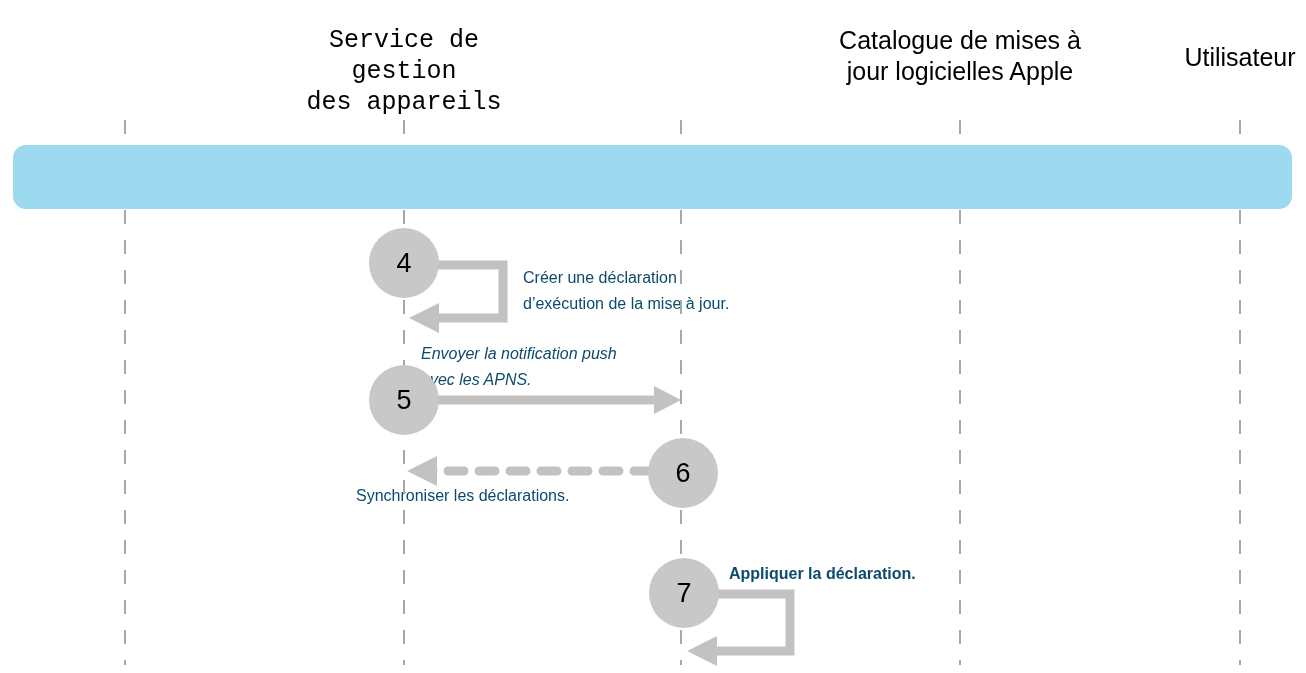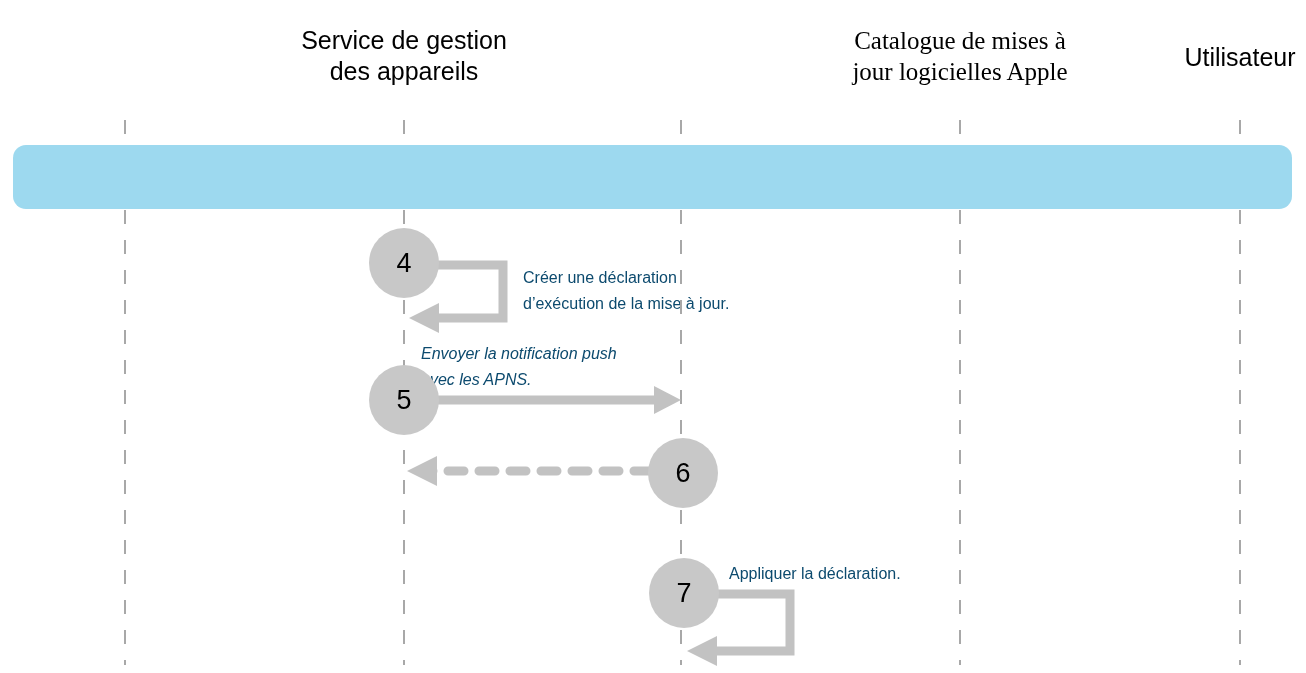--- a/index.html
+++ b/index.html
@@ -57,33 +57,34 @@
     line-height: 26px;
     font-weight: 400;
     white-space: pre-line;
   }
 </style>
 </head>
 <body>
 
 <div id="diagram-root">
 
-  <div class="lane-heading" style="left:279px; top:25px; width:250px;">Service de gestion
+  <div class="lane-heading" style="left:279px; top:25px; width:250px;font-family:Liberation Mono, monospace;">Service de gestion
 des appareils</div>
-  <div class="lane-heading" style="left:820px; top:25px; width:280px;font-family:Liberation Serif, serif;">Catalogue de mises à
+  <div class="lane-heading" style="left:820px; top:25px; width:280px;">Catalogue de mises à
 jour logicielles Apple</div>
   <div class="lane-heading" style="left:1140px; top:42px; width:200px;">Utilisateur</div>
 
   <div class="phase-label" style="left:13px; top:162px; width:1279px;">Phase 2</div>
 
   <div class="msg-label" style="left:523px; top:265px; width:300px;">Créer une déclaration
 d’exécution de la mise à jour.</div>
   <div class="msg-label" style="left:421px; top:341px; width:300px;font-style:italic;">Envoyer la notification push
 avec les APNS.</div>
-  <div class="msg-label" style="left:729px; top:561px; width:320px;">Appliquer la déclaration.</div>
+  <div class="msg-label" style="left:356px; top:483px; width:320px;">Synchroniser les déclarations.</div>
+  <div class="msg-label" style="left:729px; top:561px; width:320px;font-weight:bold;">Appliquer la déclaration.</div>
 
   <svg id="diagram-svg" viewBox="0 0 1306 673" xmlns="http://www.w3.org/2000/svg">
 
     <g>
       <line x1="125" y1="120" x2="125" y2="665" stroke="#A8A8A8" stroke-width="2" stroke-dasharray="14 16"></line>
       <line x1="404" y1="120" x2="404" y2="665" stroke="#A8A8A8" stroke-width="2" stroke-dasharray="14 16"></line>
       <line x1="681" y1="120" x2="681" y2="665" stroke="#A8A8A8" stroke-width="2" stroke-dasharray="14 16"></line>
       <line x1="960" y1="120" x2="960" y2="665" stroke="#A8A8A8" stroke-width="2" stroke-dasharray="14 16"></line>
       <line x1="1240" y1="120" x2="1240" y2="665" stroke="#A8A8A8" stroke-width="2" stroke-dasharray="14 16"></line>
     </g>

